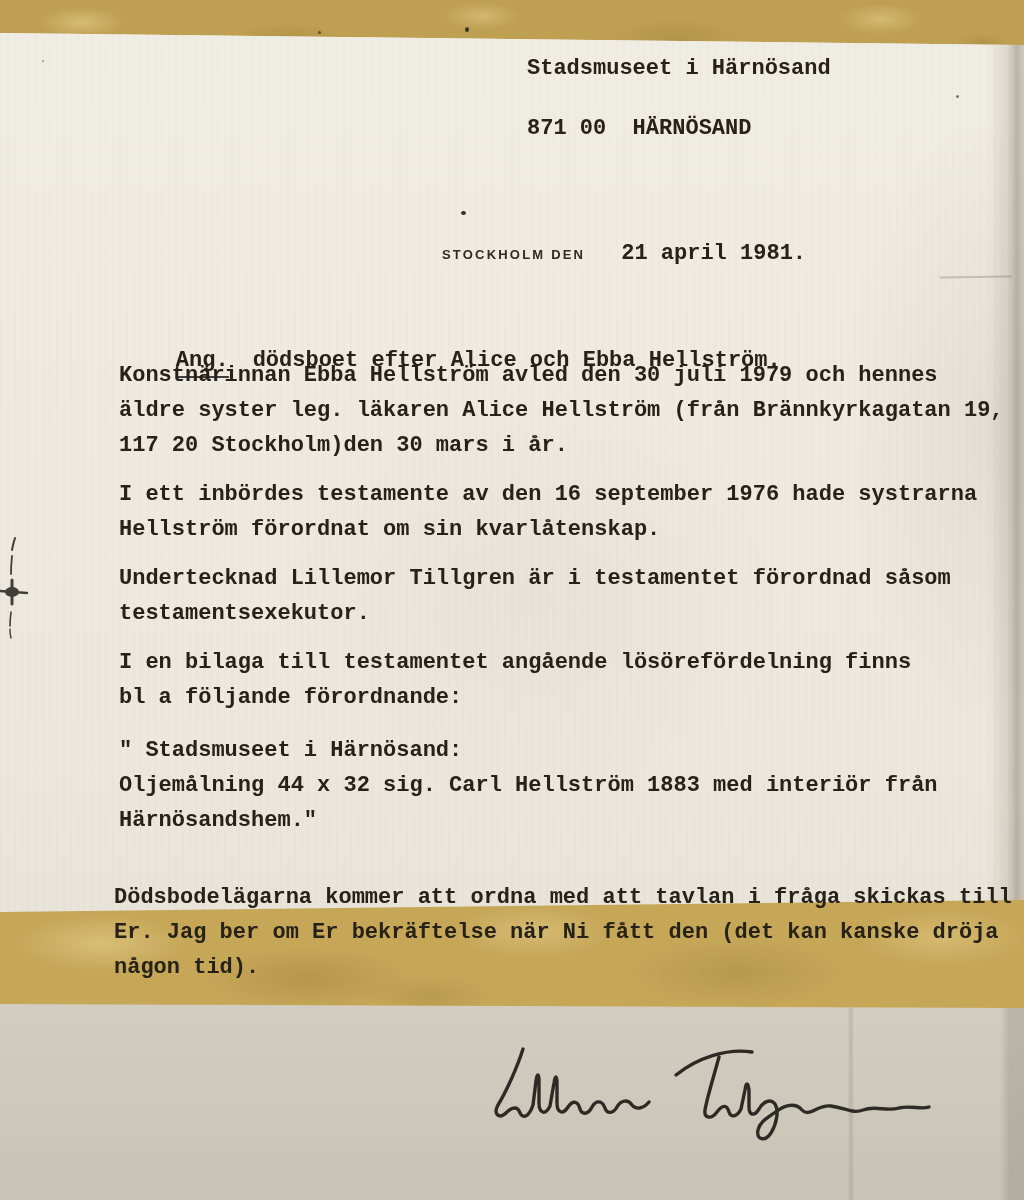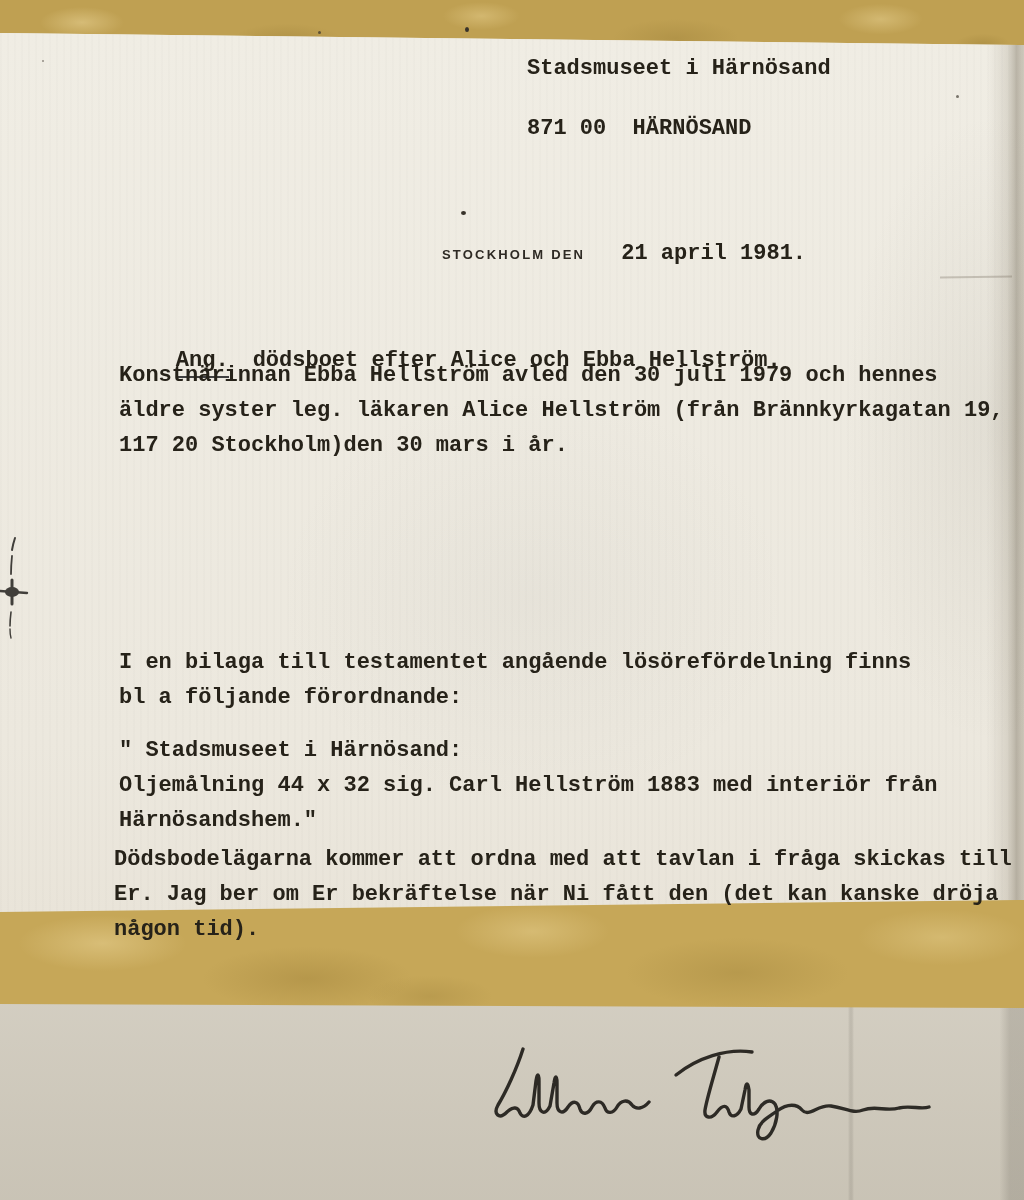--- a/index.html
+++ b/index.html
@@ -65,21 +65,21 @@
   .dateline{left:442px;top:236px;display:flex;align-items:baseline;gap:36px;}
   .place-label{
     font-family:"Liberation Sans","DejaVu Sans",sans-serif;
     font-size:13px;font-weight:700;letter-spacing:2.2px;color:#2e2a24;
   }
   .subject{left:123px;top:308px;}
   .subject .u{border-bottom:2px solid #404040;padding-bottom:3px;text-align:center;}
   .subject .rest{margin-left:24px;}
   .p{left:119px;}
   .p1{top:358px;} .p2{top:477px;} .p3{top:561px;}
-  .p4{top:645px;} .p5{top:733px;} .p6{top:842px;left:114px;}
+  .p4{top:645px;} .p5{top:733px;} .p6{top:880px;left:114px;}
   .closing{left:515px;top:978px;}
 
   
   .speck{position:absolute;z-index:6;background:#38322a;border-radius:50%;}
   .crease{position:absolute;z-index:6;left:940px;top:276px;width:72px;height:2px;
           background:rgba(110,100,85,.3);transform:rotate(-.6deg);}
   .blot-svg{position:absolute;left:0;top:528px;width:60px;height:115px;z-index:6;opacity:.82;}
   .sig-svg{position:absolute;left:430px;top:1030px;width:560px;height:170px;z-index:6;}
 </style>
 </head>
@@ -100,20 +100,24 @@
     <span>21 april 1981.</span>
   </div>
 
   <div class="txt subject">
     <span class="u">Ang.</span><span class="rest">dödsboet efter Alice och Ebba Hellström.</span>
   </div>
 
   <div class="txt p p1">Konstnärinnan Ebba Hellström avled den 30 juli 1979 och hennes
 äldre syster leg. läkaren Alice Hellström (från Brännkyrkagatan 19,
 117 20 Stockholm)den 30 mars i år.</div>
+  <div class="txt p p2">I ett inbördes testamente av den 16 september 1976 hade systrarna
+Hellström förordnat om sin kvarlåtenskap.</div>
+  <div class="txt p p3">Undertecknad Lillemor Tillgren är i testamentet förordnad såsom
+testamentsexekutor.</div>
   <div class="txt p p4">I en bilaga till testamentet angående lösörefördelning finns
 bl a följande förordnande:</div>
   <div class="txt p p5">" Stadsmuseet i Härnösand:
 Oljemålning 44 x 32 sig. Carl Hellström 1883 med interiör från
 Härnösandshem."</div>
   <div class="txt p p6">Dödsbodelägarna kommer att ordna med att tavlan i fråga skickas till
 Er. Jag ber om Er bekräftelse när Ni fått den (det kan kanske dröja
 någon tid).</div>
 
 

